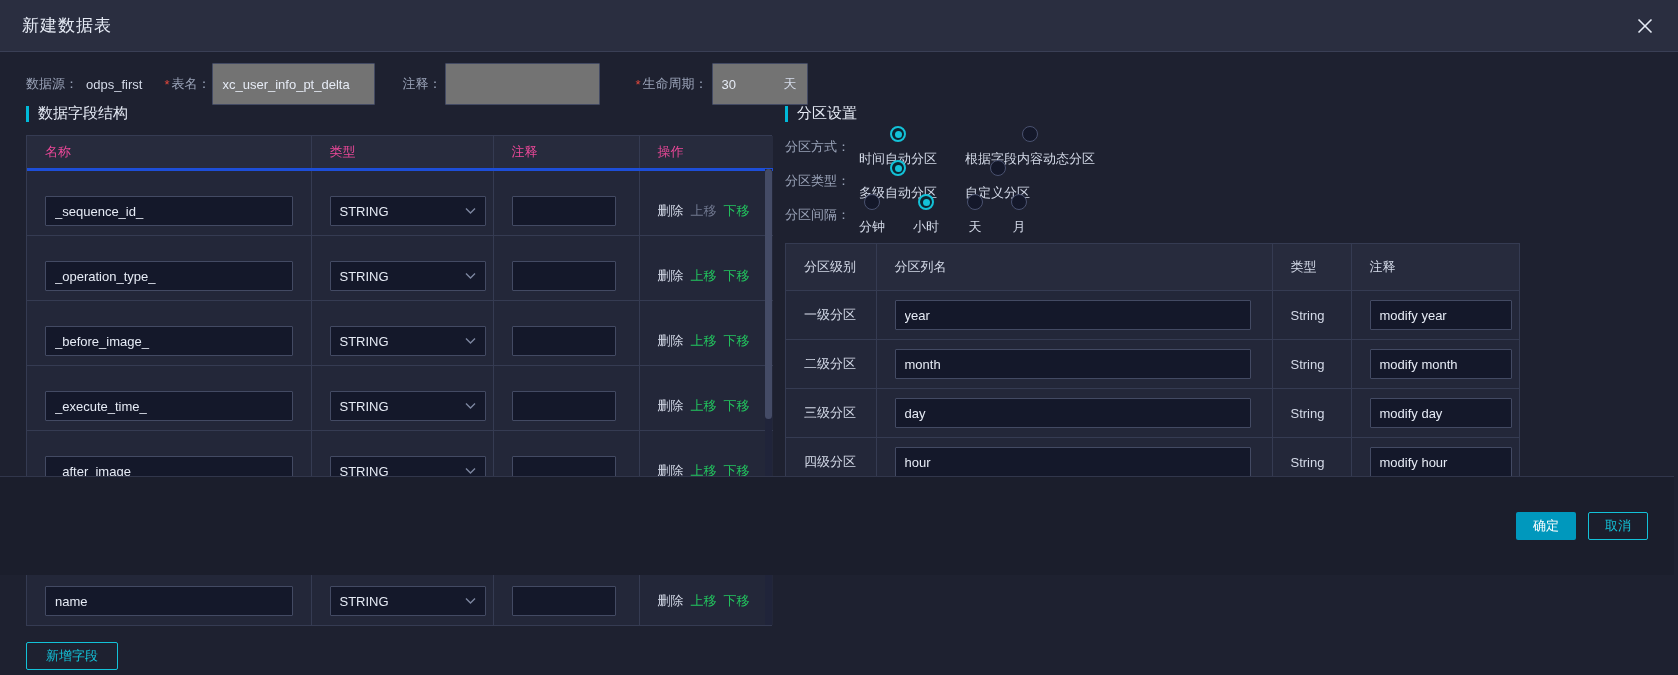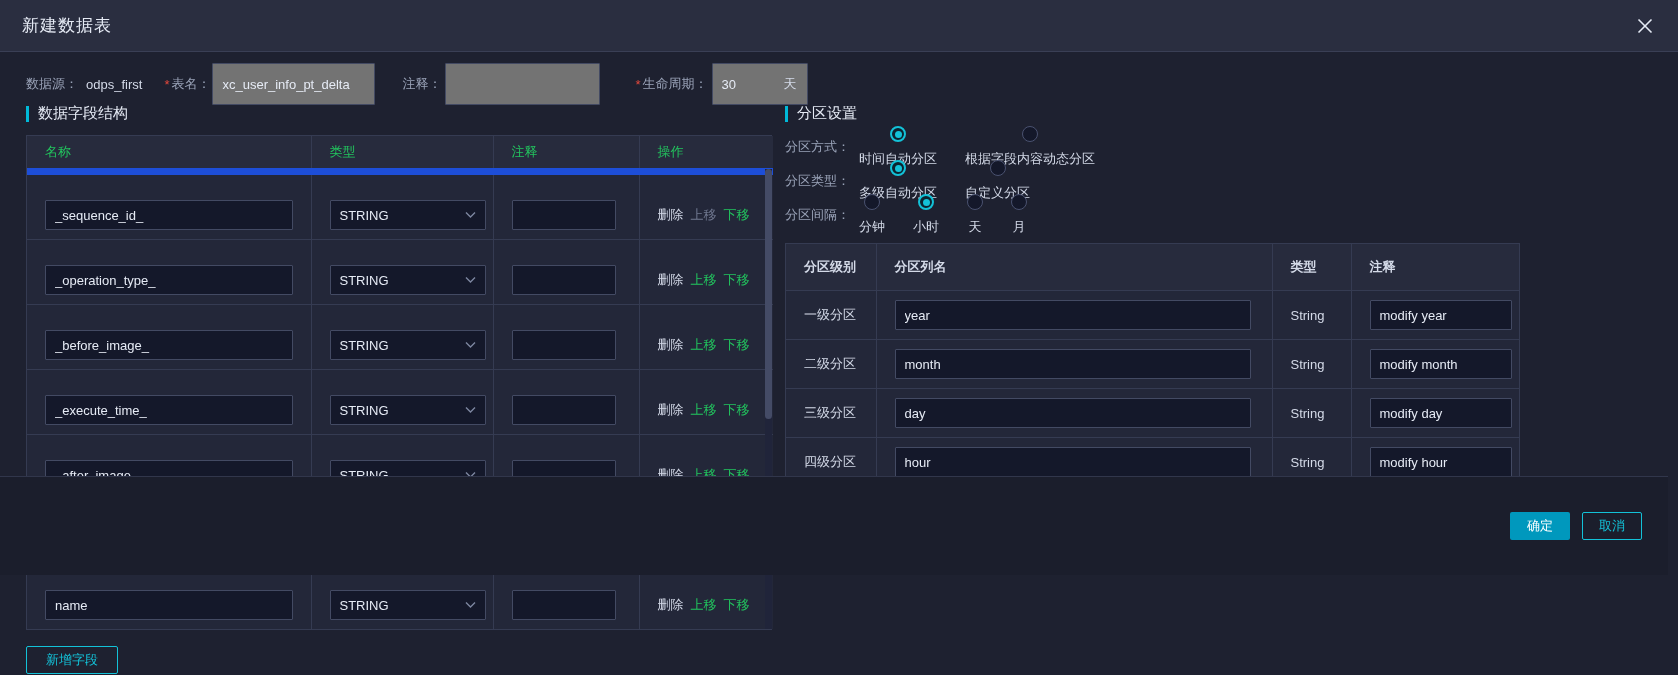--- a/index.html
+++ b/index.html
@@ -145,27 +145,27 @@
   .fields-table-wrap {
     margin-top: 12px;
     border: 1px solid #353b52;
     width: 746px;
     box-sizing: border-box;
     position: relative;
   }
   .ftable { border-collapse: collapse; width: 100%; table-layout: fixed; }
   .ftable th {
     background: #272b3d;
-    color: #22c55e;
+    color: #ec4899;
     font-weight: normal;
     font-size: 13px;
     text-align: left;
     height: 32px;
     padding: 0 0 0 18px;
-    border-bottom: 7px solid #1d4ed8;
+    border-bottom: 3px solid #1d4ed8;
     border-right: 1px solid #353b52;
   }
   .ftable th:last-child { border-right: none; }
   .ftable td {
     height: 48px;
     border-bottom: 1px solid #353b52;
     border-right: 1px solid #353b52;
     padding: 16px 0 0 18px;
     vertical-align: middle;
     background: #232739;
@@ -304,21 +304,21 @@
   .ptable-wrap {
     margin-top: 18px;
     border: 1px solid #353b52;
     width: 735px;
     box-sizing: border-box;
   }
   .ptable { border-collapse: collapse; width: 100%; table-layout: fixed; }
   .ptable th {
     background: #272b3d;
     color: #d4dae8;
-    font-weight: bold;
+    font-weight: normal;
     font-size: 13px;
     text-align: left;
     height: 46px;
     padding: 0 0 0 18px;
     border-bottom: 1px solid #353b52;
     border-right: 1px solid #353b52;
   }
   .ptable th:last-child { border-right: none; }
   .ptable td {
     height: 48px;
@@ -336,21 +336,21 @@
   .pcol-col   { width: 396px; }
   .pcol-type  { width: 79px; }
   .pcol-cmt   { width: 168px; }
   .pcol-input { width: 356px; }
   .pcmt-input { width: 142px; }
 
   
   .footer {
     position: absolute;
     left: 0;
-    right: 10px;
+    right: 4px;
     bottom: 0;
     height: 99px;
     background: #1b1e2c;
     border-top: 1px solid #31364b;
     display: flex;
     align-items: center;
     justify-content: flex-end;
     padding-right: 26px;
     box-sizing: border-box;
     gap: 12px;

